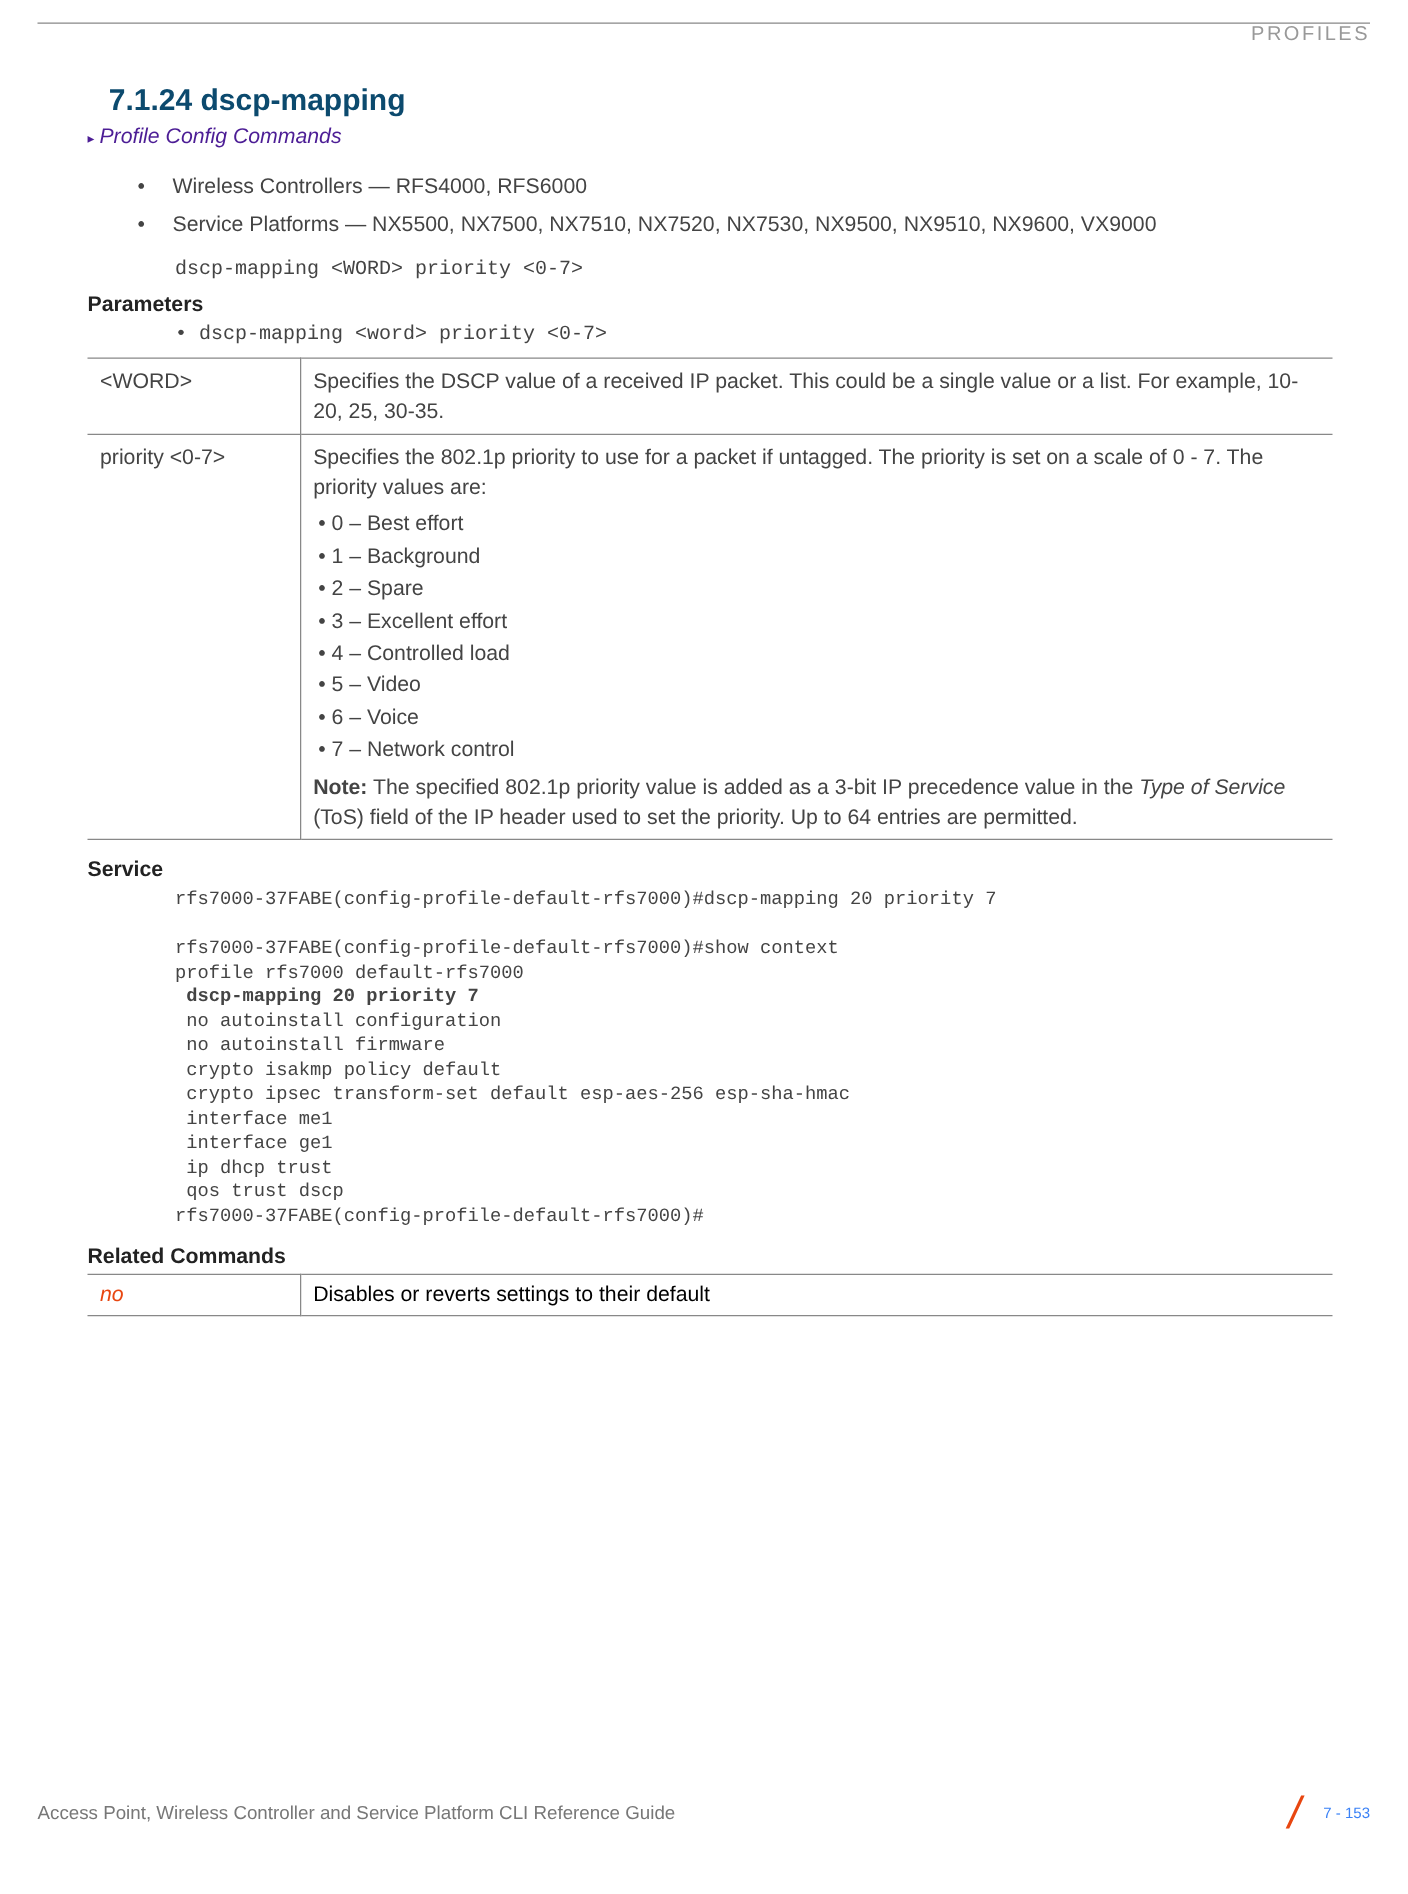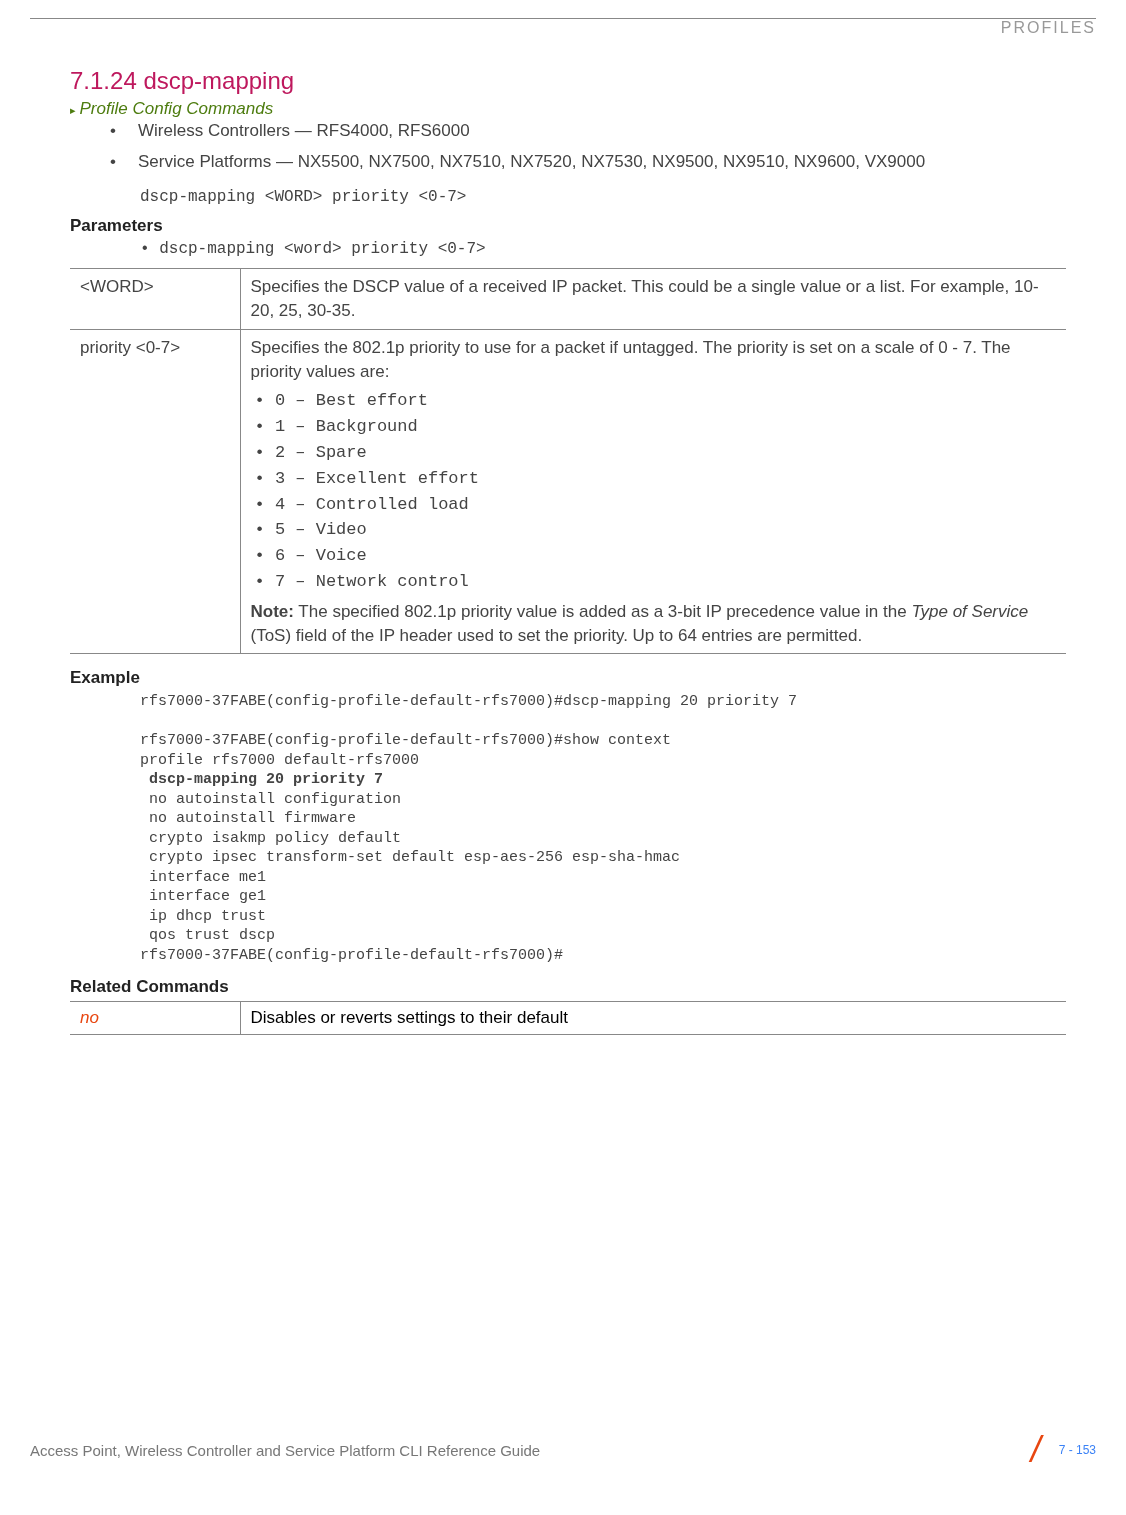--- a/index.html
+++ b/index.html
@@ -26,29 +26,31 @@
       font-size: 16px;
       letter-spacing: 2px;
       color: #999;
       font-weight: 300;
       padding: 0 30px 30px 0;
     }
     .content {
       padding: 0 60px 0 70px;
     }
     h2.section-title {
-      color: #be185d;
-      font-weight: 400;
+      color: #0c4a6e;
+      font-weight: 700;
       font-size: 24px;
       margin-bottom: 4px;
+      margin-left: 17px;
     }
     .breadcrumb {
-      color: #4d7c0f;
-      font-style: italic;
-      font-size: 17px;
+      color: #4c1d95;
+      font-style: italic;
+      font-size: 17px;
+      margin-bottom: 18px;
     }
     .breadcrumb::before {
       content: "\25B8";
       margin-right: 4px;
       font-style: normal;
       font-size: 11px;
     }
     p.intro {
       color: #444;
       margin-bottom: 14px;
@@ -115,21 +117,20 @@
       line-height: 1.4;
     }
     table.param-table td:first-child {
       width: 170px;
       border-right: 1px solid #888;
     }
     table.param-table ul {
       list-style: none;
       padding-left: 4px;
       margin: 6px 0;
-      font-family: Liberation Mono, monospace;
     }
     table.param-table ul li::before {
       content: "\2022  ";
     }
     table.param-table ul li {
       margin-bottom: 2px;
     }
     .note-label {
       font-weight: 700;
     }
@@ -238,21 +239,21 @@
           <li>7 – Network control</li>
         </ul>
         <div class="note-block">
           <span class="note-label">Note:</span><span> The specified 802.1p priority value is added as a 3-bit IP precedence value in the </span><span class="italic">Type of Service</span><span> (ToS) field of the IP header used to set the priority. Up to 64 entries are permitted.</span>
         </div>
       </td>
     </tr>
   </tbody>
     </table>
 
-  <h3 class="subhead">Example</h3>
+  <h3 class="subhead">Service</h3>
   <div class="example-block"><span>rfs7000-37FABE(config-profile-default-rfs7000)#dscp-mapping 20 priority 7</span>
 
 <span>rfs7000-37FABE(config-profile-default-rfs7000)#show context</span>
 <span>profile rfs7000 default-rfs7000</span>
 <span class="bold"> dscp-mapping 20 priority 7</span>
 <span> no autoinstall configuration
  no autoinstall firmware
  crypto isakmp policy default
  crypto ipsec transform-set default esp-aes-256 esp-sha-hmac
  interface me1

